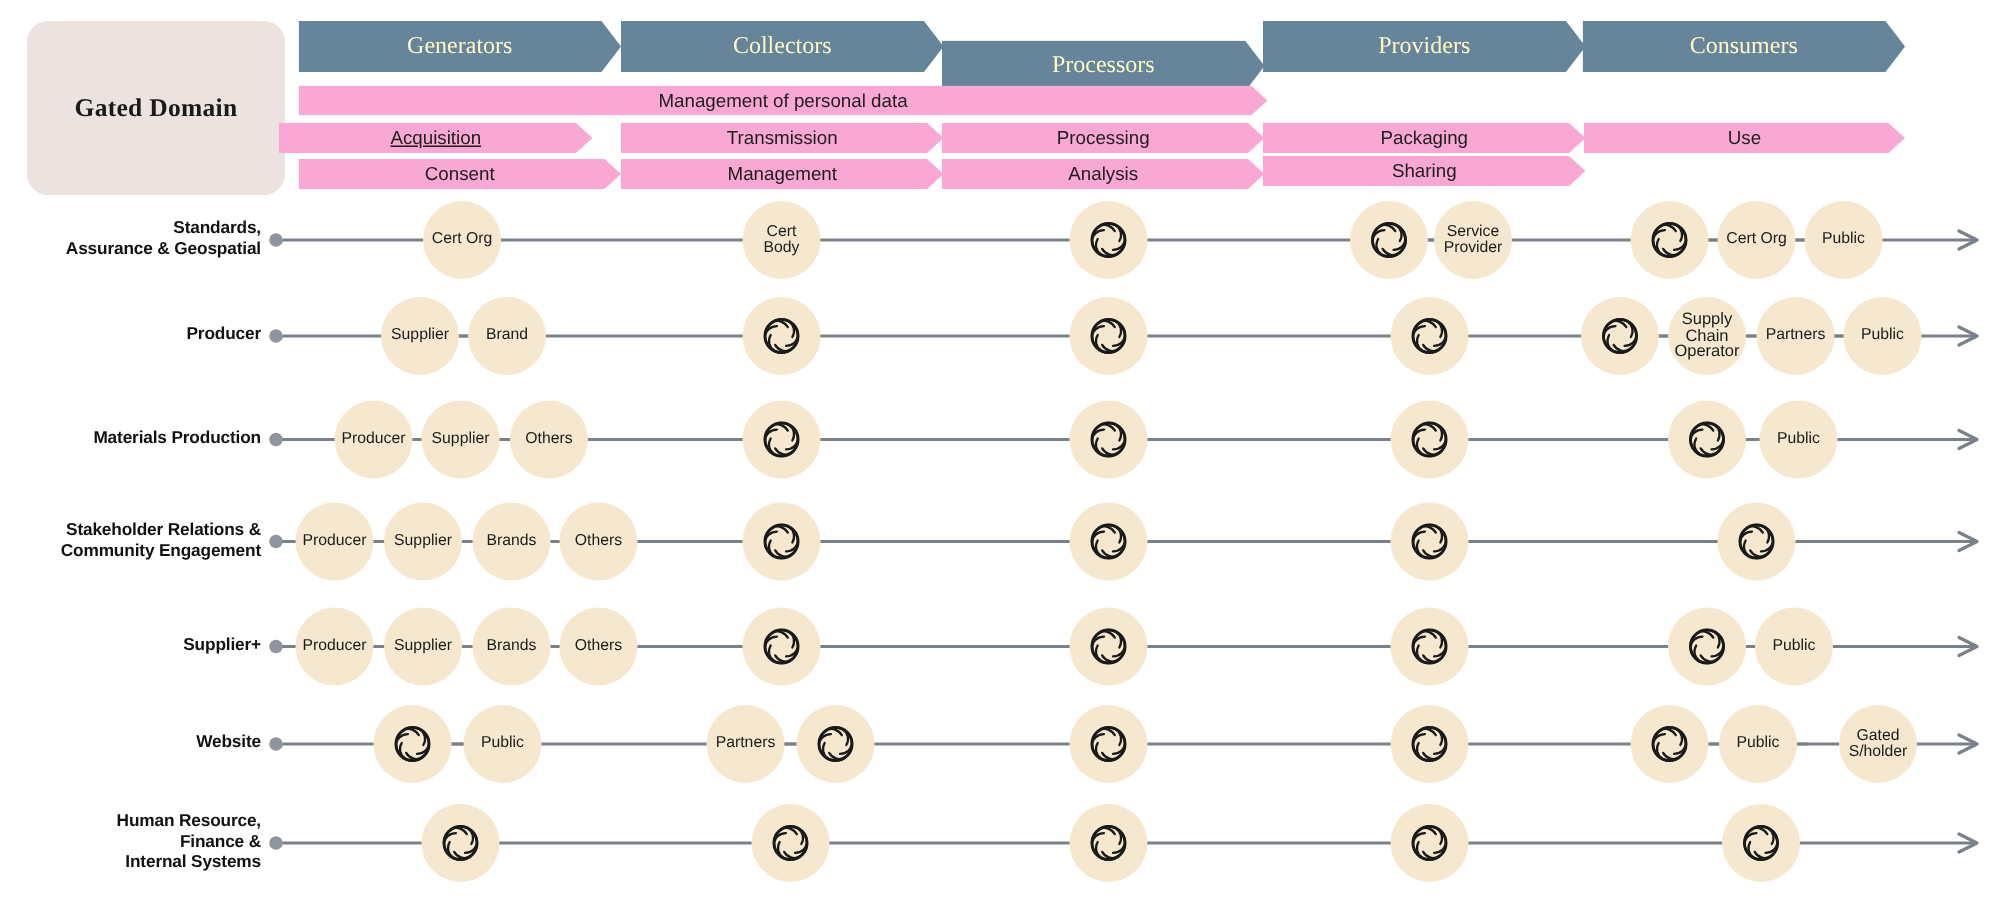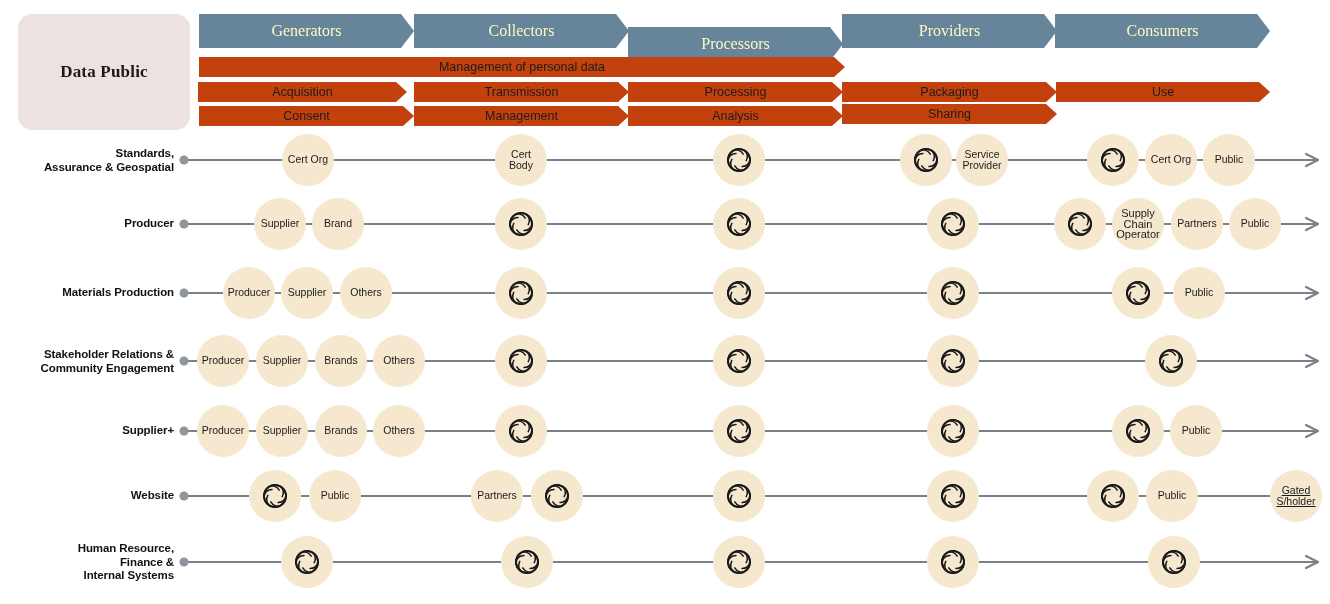--- a/index.html
+++ b/index.html
@@ -33,21 +33,21 @@
   }
   .chev-main{
     height:34px;
     background:#66849a;
     font-family:"Liberation Serif",serif;
     font-size:16px;
     clip-path:polygon(0 0, calc(100% - 13px) 0, 100% 50%, calc(100% - 13px) 100%, 0 100%);
   }
   .chev-sub{
     height:20px;
-    background:#c2410c;
+    background:#f9a8d4;
     color:#1d1d1d;
     font-family:"Liberation Sans",sans-serif;
     font-size:12.5px;
     clip-path:polygon(0 0, calc(100% - 11px) 0, 100% 50%, calc(100% - 11px) 100%, 0 100%);
   }
 
   
   .row-label{
     position:absolute;
     text-align:right;
@@ -93,30 +93,30 @@
     position:absolute;
     width:7px;height:2px;background:#7a8189;
     transform:translate(-50%,-50%);
   }
 </style>
 </head>
 <body>
 
 <div id="stage">
 
-  <div class="domain-box">Data Public</div>
+  <div class="domain-box">Gated Domain</div>
 
   <div id="header-layer">
       <div class="chev chev-main" style="left: 199px; top: 14px; width: 215px;">Generators</div>
       <div class="chev chev-main" style="left: 414px; top: 14px; width: 215px;">Collectors</div>
       <div class="chev chev-main" style="left: 628px; top: 14px; width: 215px; margin-top: 13px;">Processors</div>
       <div class="chev chev-main" style="left: 842px; top: 14px; width: 215px;">Providers</div>
       <div class="chev chev-main" style="left: 1055px; top: 14px; width: 215px;">Consumers</div>
       <div class="chev chev-sub" style="left: 199px; top: 57px; width: 646px;">Management of personal data</div>
-      <div class="chev chev-sub" style="left: 198px; top: 82px; width: 209px;">Acquisition</div>
+      <div class="chev chev-sub" style="left: 186px; top: 82px; width: 209px; text-decoration: underline;">Acquisition</div>
       <div class="chev chev-sub" style="left: 414px; top: 82px; width: 215px;">Transmission</div>
       <div class="chev chev-sub" style="left: 628px; top: 82px; width: 215px;">Processing</div>
       <div class="chev chev-sub" style="left: 842px; top: 82px; width: 215px;">Packaging</div>
       <div class="chev chev-sub" style="left: 1056px; top: 82px; width: 214px;">Use</div>
       <div class="chev chev-sub" style="left: 199px; top: 106px; width: 215px;">Consent</div>
       <div class="chev chev-sub" style="left: 414px; top: 106px; width: 215px;">Management</div>
       <div class="chev chev-sub" style="left: 628px; top: 106px; width: 215px;">Analysis</div>
       <div class="chev chev-sub" style="left: 842px; top: 104px; width: 215px;">Sharing</div>
     </div>
   <div id="rows-layer">
@@ -466,21 +466,21 @@
             <path d="M50 14 C72 14 86 30 86 48 C86 62 74 72 60 72" transform="rotate(0 50 50)"></path>
             <path d="M50 14 C72 14 86 30 86 48 C86 62 74 72 60 72" transform="rotate(60 50 50)"></path>
             <path d="M50 14 C72 14 86 30 86 48 C86 62 74 72 60 72" transform="rotate(120 50 50)"></path>
             <path d="M50 14 C72 14 86 30 86 48 C86 62 74 72 60 72" transform="rotate(180 50 50)"></path>
             <path d="M50 14 C72 14 86 30 86 48 C86 62 74 72 60 72" transform="rotate(240 50 50)"></path>
             <path d="M50 14 C72 14 86 30 86 48 C86 62 74 72 60 72" transform="rotate(300 50 50)"></path>
             <circle cx="50" cy="50" r="38" fill="none" stroke="#1a1a1a" stroke-width="4"></circle>
           </g>
         </svg></div>
       <div class="node" style="left: 1172px; top: 496px; z-index: 5;">Public</div>
-      <div class="node" style="left: 1296px; top: 496px; z-index: 5; text-decoration: underline;">Gated
+      <div class="node" style="left: 1252px; top: 496px; z-index: 5;">Gated
 S/holder</div>
       <div class="row-label" style="top: 562px; left: 0px; width: 174px;">Human Resource,
 Finance &amp;
 Internal Systems</div>
       <div class="row-line" style="left: 184px; top: 562px; width: 1134px;"></div>
       <div class="row-dot" style="left: 184px; top: 562px;"></div>
       <div class="row-arrow" style="left: 1304px; top: 562px;"><svg width="22" height="16" viewBox="0 0 22 16">
           <path d="M2 2 L14 8 L2 14" fill="none" stroke="#7a8189" stroke-width="2.2" stroke-linecap="round" stroke-linejoin="round"></path>
         </svg></div>
       <div class="node" style="left: 307px; top: 562px; z-index: 5;"><svg width="30" height="30" viewBox="0 0 100 100">

